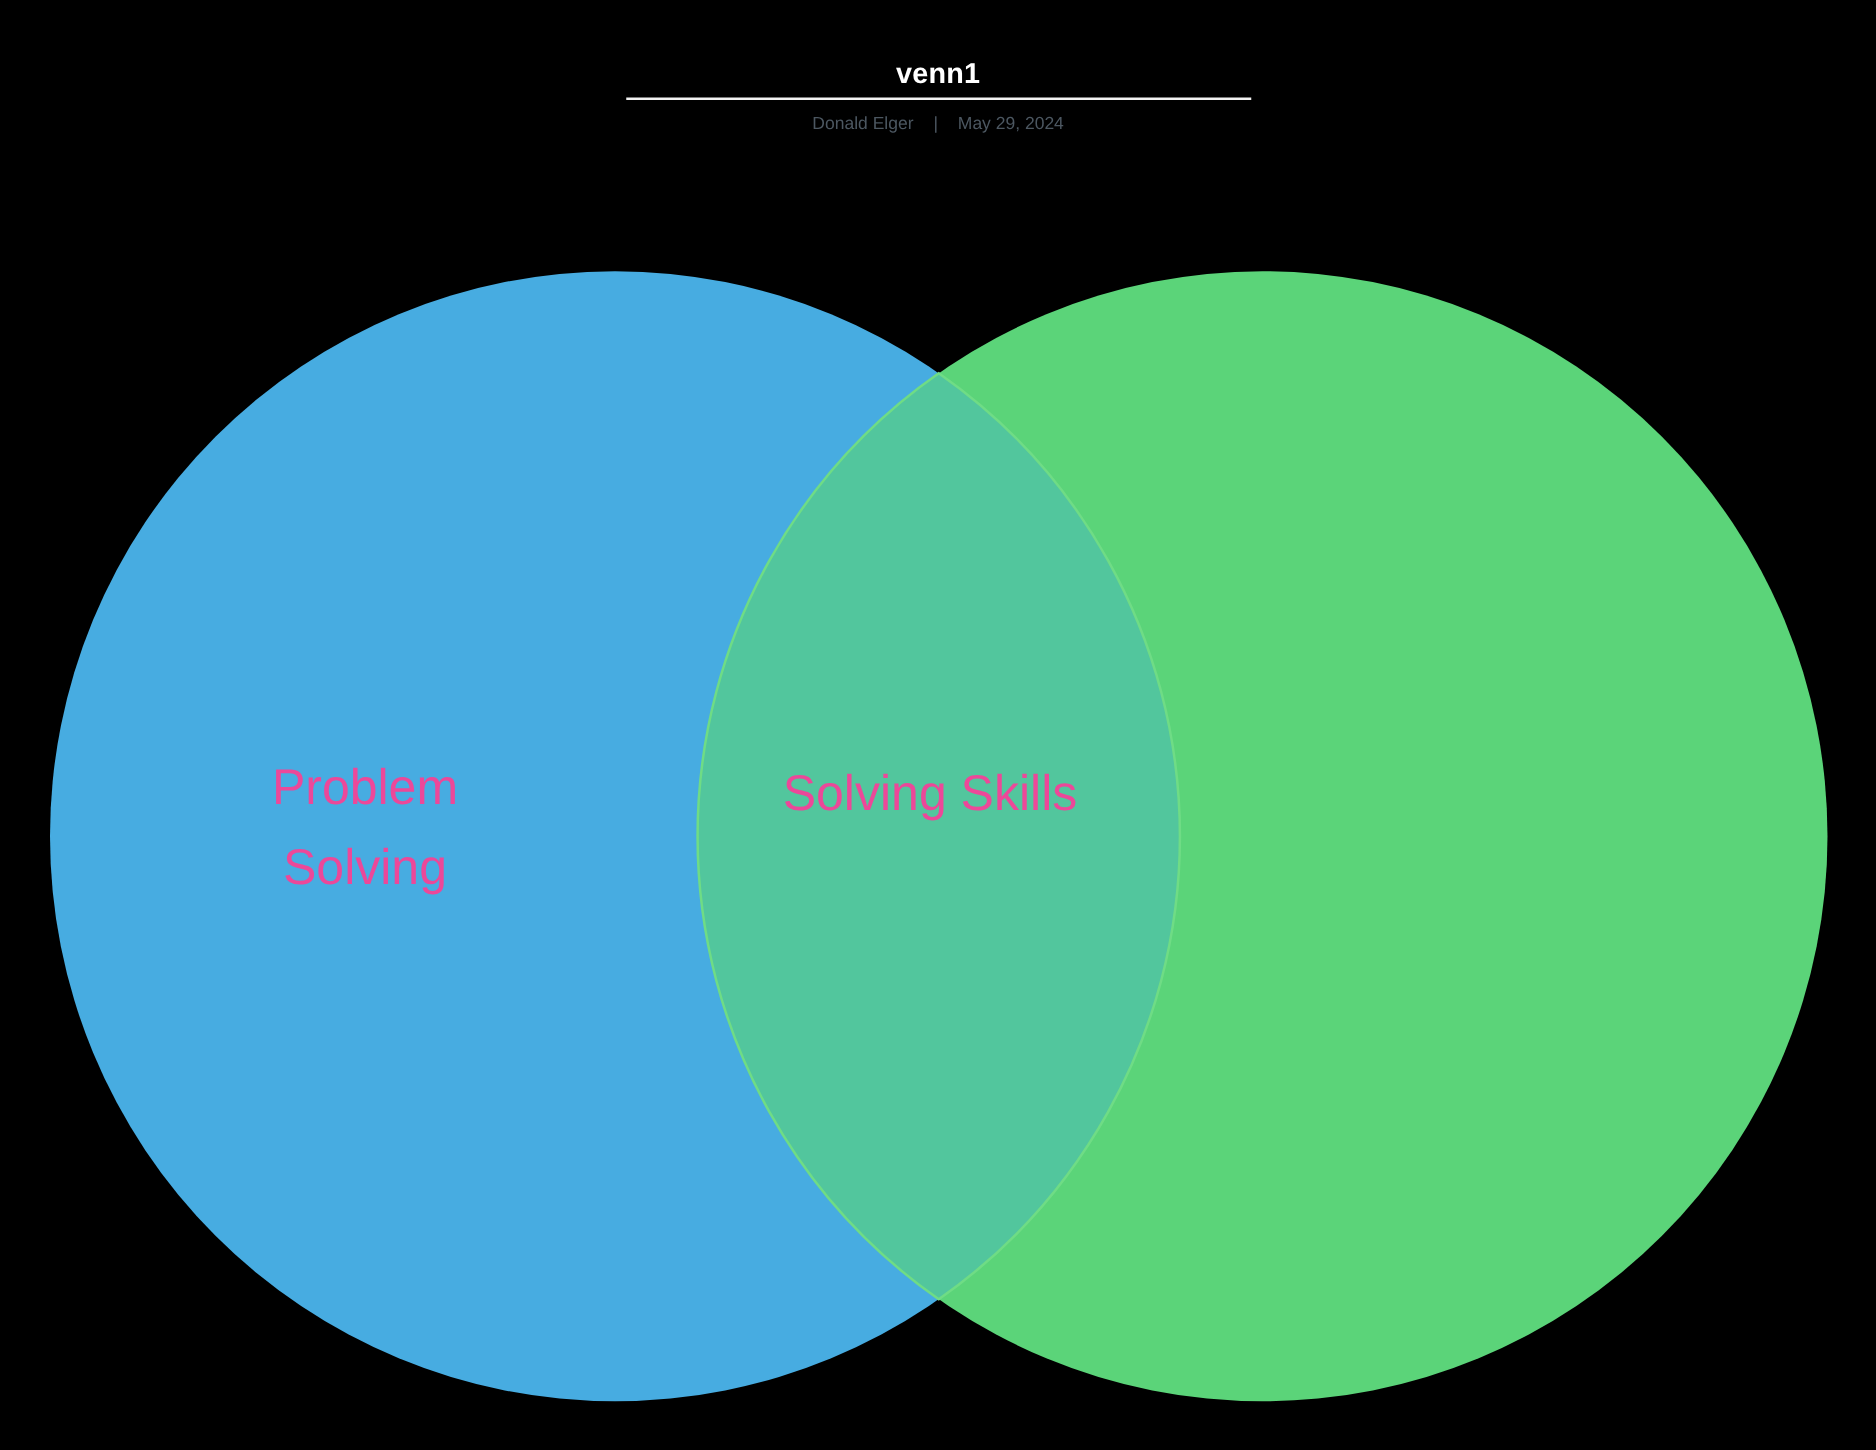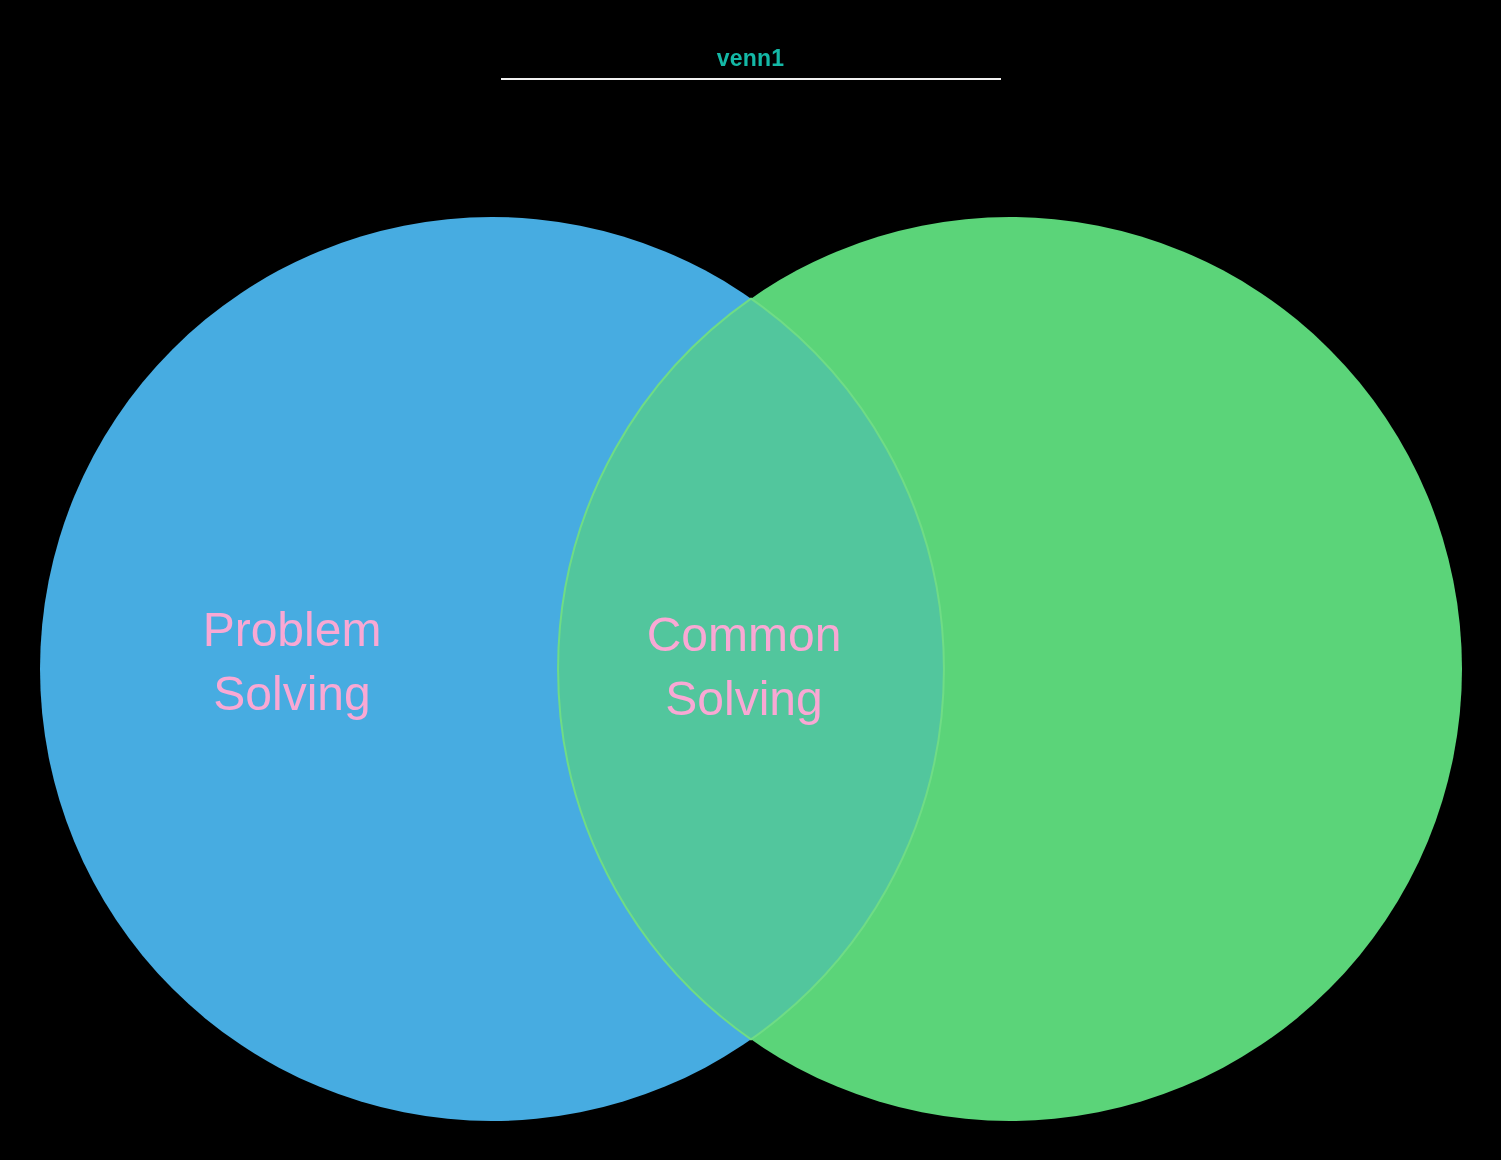--- a/index.html
+++ b/index.html
@@ -20,21 +20,21 @@
     position: absolute;
     top: 44px;
     left: 0;
     right: 0;
     text-align: center;
   }
   .chart-title {
     font-size: 23px;
     line-height: 28px;
     font-weight: 700;
-    color: #14b8a6;
+    color: #ffffff;
     letter-spacing: 0.2px;
   }
   .title-divider {
     width: 500px;
     height: 2px;
     margin: 6px auto 0 auto;
     background: #F1F1F1;
   }
   .chart-byline {
     margin-top: 9px;
@@ -50,44 +50,49 @@
   
   .venn-svg {
     position: absolute;
     inset: 0;
   }
   
   .region-label {
     position: absolute;
     width: 280px;
     text-align: center;
-    font-size: 48px;
+    font-size: 40px;
     line-height: 64px;
     font-weight: 400;
-    color: #f9a8d4;
+    color: #ec4899;
     pointer-events: none;
   }
   .label-a  { left: 152px;  top: 598px; }
   .label-ab { left: 604px;  top: 603px; }
   .label-b  { left: 1041px; top: 601px; }
 </style>
 </head>
 <body>
 
 <div class="stage">
 
   <div class="chart-header">
     <div class="chart-title">venn1</div>
     <div class="title-divider"></div>
+    <div class="chart-byline">
+      <span>Donald Elger</span>
+      <span class="sep">|</span>
+      <span>May 29, 2024</span>
+    </div>
   </div>
 
   <svg class="venn-svg" width="1501" height="1160" viewBox="0 0 1501 1160">
     <circle cx="492" cy="669" r="452" fill="#47ACE1"></circle>
     <circle cx="1010" cy="669" r="452" fill="#5BD479"></circle>
     <path d="M 751 298.6 A 452 452 0 0 1 751 1039.4 A 452 452 0 0 1 751 298.6 Z" stroke-width="2" fill="#52C69D" stroke="#6FDC85"></path>
   </svg>
 
   <div class="region-label label-a">Problem Solving</div>
 
-  <div class="region-label label-ab">Common Solving</div>
+  <div class="region-label label-ab">Solving Skills</div>
 
 
 </div>
 
 </body></html>

